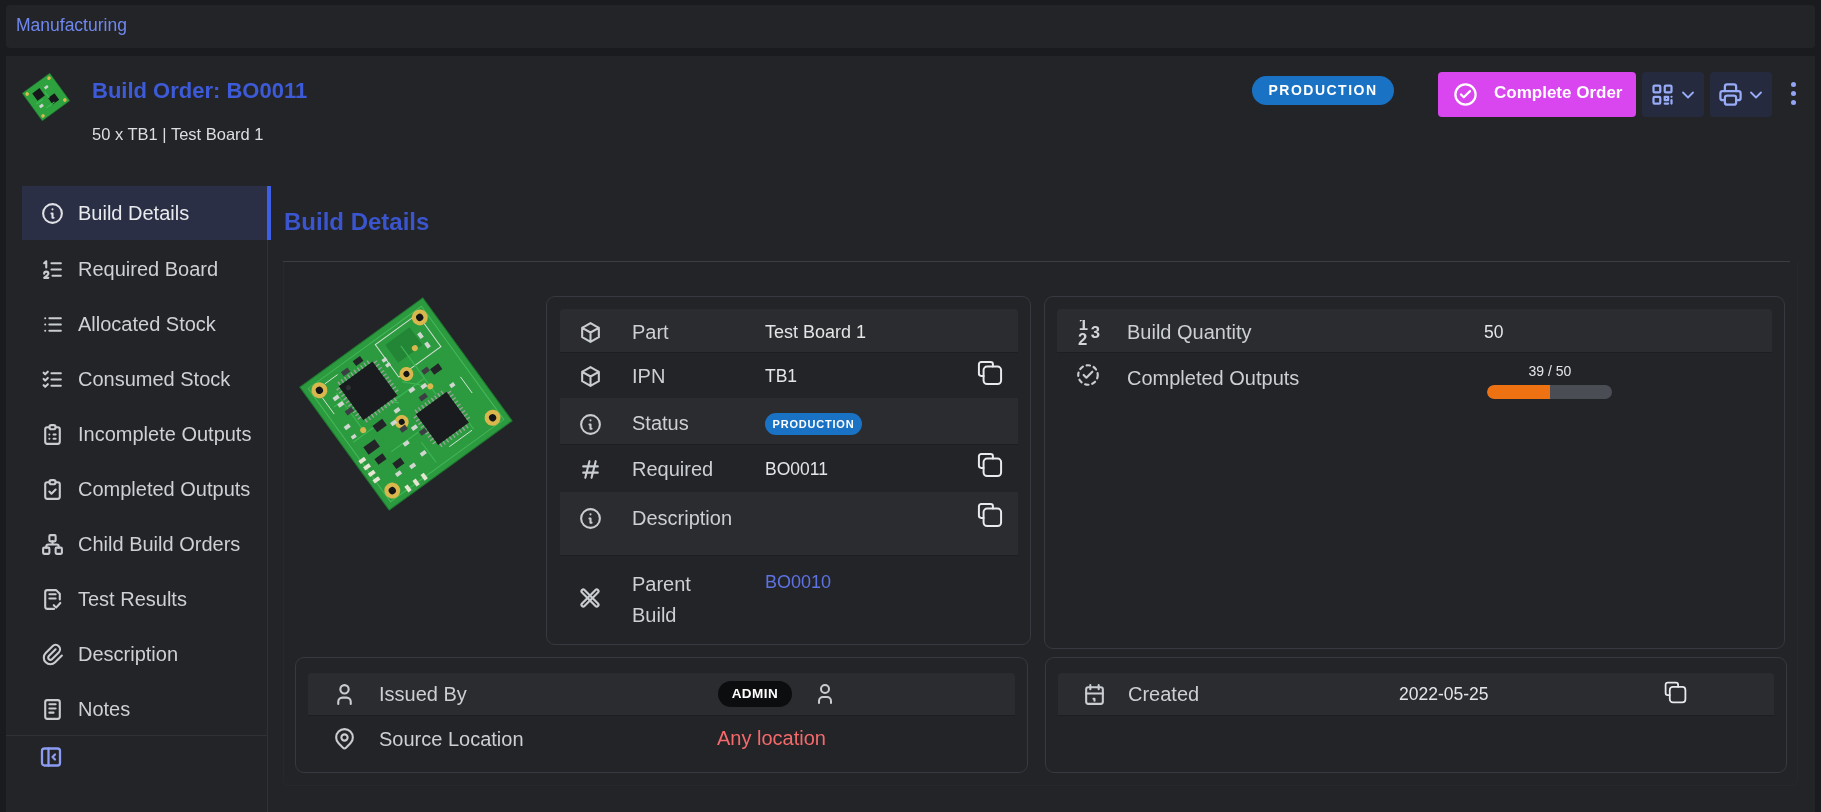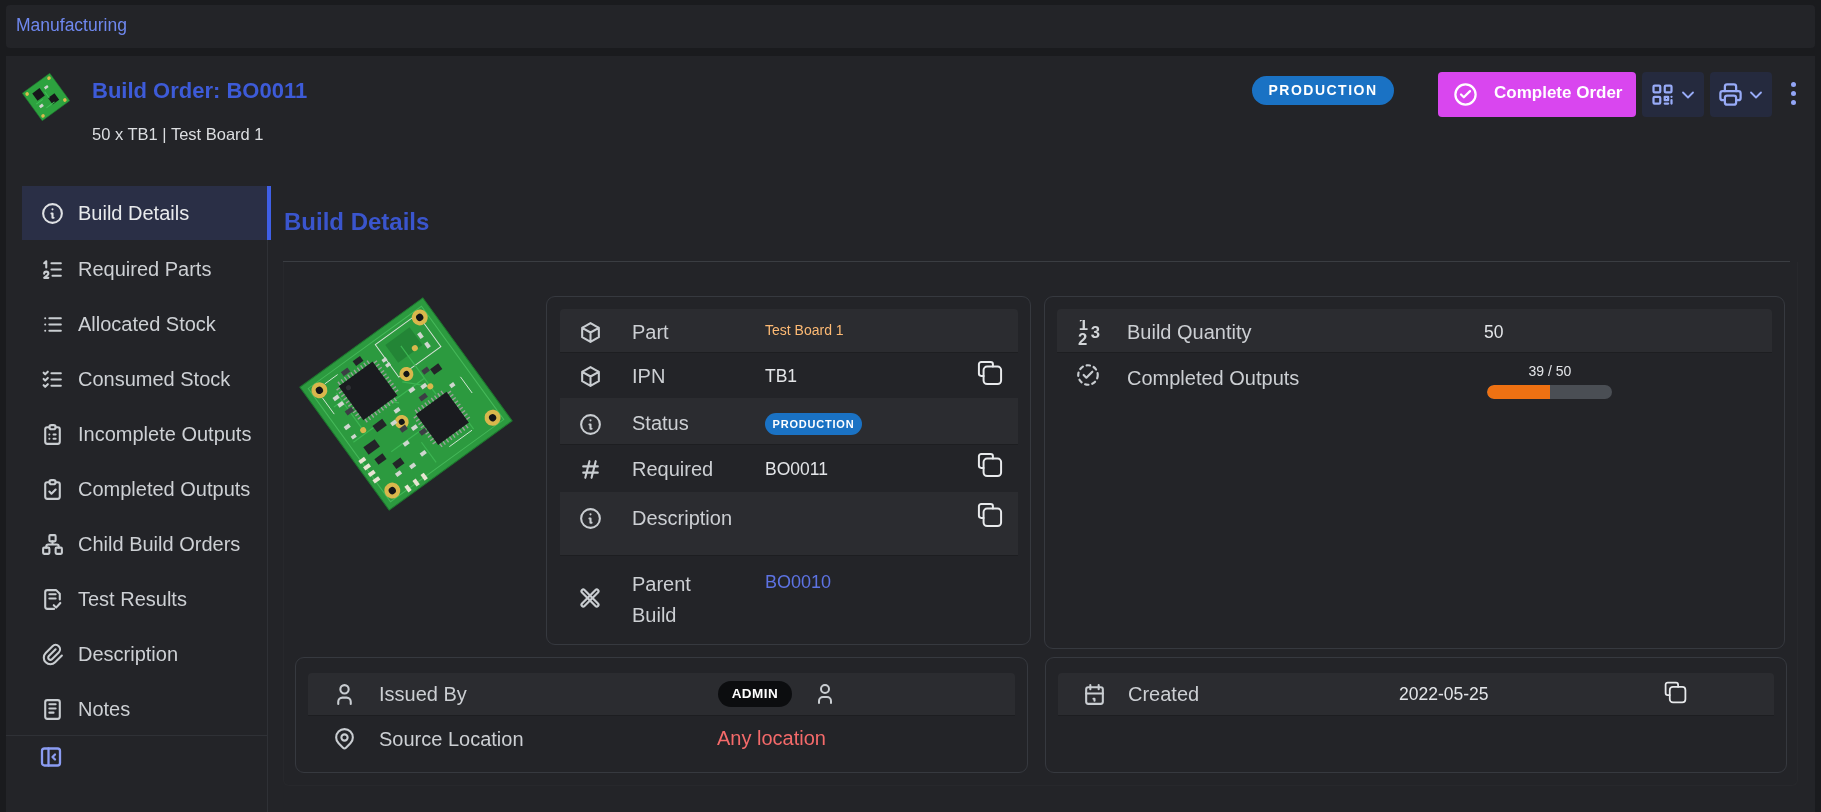--- a/index.html
+++ b/index.html
@@ -94,21 +94,21 @@
 
   <div class="abs" style="left:40px;top:201px;"><svg width="25" height="25" viewBox="0 0 24 24" class="icon" style="stroke:#dfe1e4">
         <circle cx="12" cy="12" r="9"></circle>
         <path d="M12 8h.01M11 12h1v4h1"></path>
       </svg></div>
   <div class="abs navlbl" style="left:78px;top:202px;color:#e8eaec;">Build Details</div>
 
   <div class="abs" style="left:40px;top:257px;"><svg width="25" height="25" viewBox="0 0 24 24" class="icon">
         <path d="M11 6h9M11 12h9M12 18h8M4 16a2 2 0 1 1 4 0c0 .591-.5 1-1 1.5L4 20h4M6 10V4L4 6"></path>
       </svg></div>
-  <div class="abs navlbl" style="left:78px;top:258px;">Required Parts</div>
+  <div class="abs navlbl" style="left:78px;top:258px;">Required Board</div>
 
   <div class="abs" style="left:40px;top:312px;"><svg width="25" height="25" viewBox="0 0 24 24" class="icon">
         <path d="M9 6h11M9 12h11M9 18h11M5 6v.01M5 12v.01M5 18v.01"></path>
       </svg></div>
   <div class="abs navlbl" style="left:78px;top:313px;">Allocated Stock</div>
 
   <div class="abs" style="left:40px;top:367px;"><svg width="25" height="25" viewBox="0 0 24 24" class="icon">
         <path d="M3.5 5.5L5 7l2.5-2.5M3.5 11.5L5 13l2.5-2.5M3.5 17.5L5 19l2.5-2.5M11 6h9M11 12h9M11 18h9"></path>
       </svg></div>
   <div class="abs navlbl" style="left:78px;top:368px;">Consumed Stock</div>
@@ -273,21 +273,21 @@
   <div class="abs rowL" style="left:560px;top:398px;width:458px;height:46px;"></div>
   <div class="abs rowL" style="left:560px;top:492px;width:458px;height:63px;"></div>
   <div class="abs" style="left:560px;top:352px;width:458px;height:1px;background:#1d1e21;"></div>
   <div class="abs" style="left:560px;top:444px;width:458px;height:1px;background:#1d1e21;"></div>
   <div class="abs" style="left:560px;top:555px;width:458px;height:1px;background:#1d1e21;"></div>
 
   <div class="abs" style="left:578px;top:320px;"><svg width="25" height="25" viewBox="0 0 24 24" class="icon">
         <path d="M12 3l8 4.5v9L12 21l-8-4.5v-9zM12 12l8-4.5M12 12v9M12 12L4 7.5"></path>
       </svg></div>
   <div class="abs lbl" style="left:632px;top:321px;">Part</div>
-  <div class="abs" style="left:765px;top:322px;font-size:14px;color:#fdba74;text-align:center;">Test Board 1</div>
+  <div class="abs" style="left:765px;top:322px;font-size:18px;color:#e5e5e5;text-align:center;">Test Board 1</div>
 
   <div class="abs" style="left:578px;top:364px;"><svg width="25" height="25" viewBox="0 0 24 24" class="icon">
         <path d="M12 3l8 4.5v9L12 21l-8-4.5v-9zM12 12l8-4.5M12 12v9M12 12L4 7.5"></path>
       </svg></div>
   <div class="abs lbl" style="left:632px;top:365px;">IPN</div>
   <div class="abs val" style="left:765px;top:366px;text-align:center;">TB1</div>
   <div class="abs" style="left:976px;top:359px;"><svg width="28" height="28" viewBox="0 0 24 24" class="icon" style="stroke:#e8eaec;stroke-width:1.7">
         <rect x="6.5" y="6.5" width="15" height="15" rx="3"></rect>
         <path d="M14.5 6.5V4.5a2 2 0 0 0-2-2h-8a2 2 0 0 0-2 2v8a2 2 0 0 0 2 2h2"></path>
       </svg></div>

